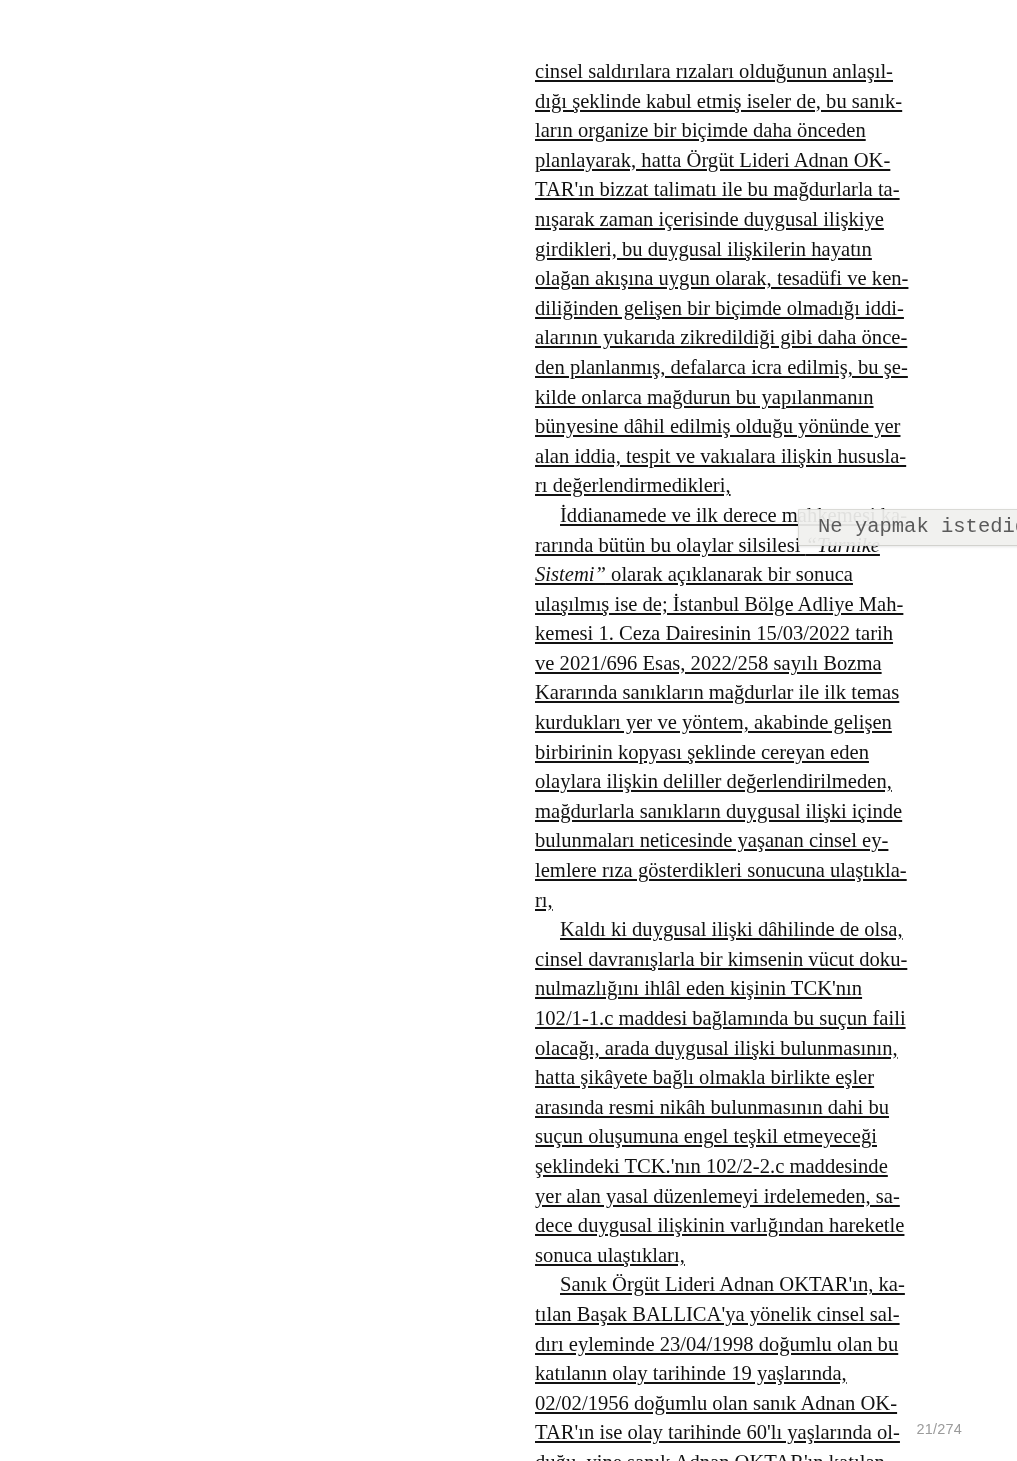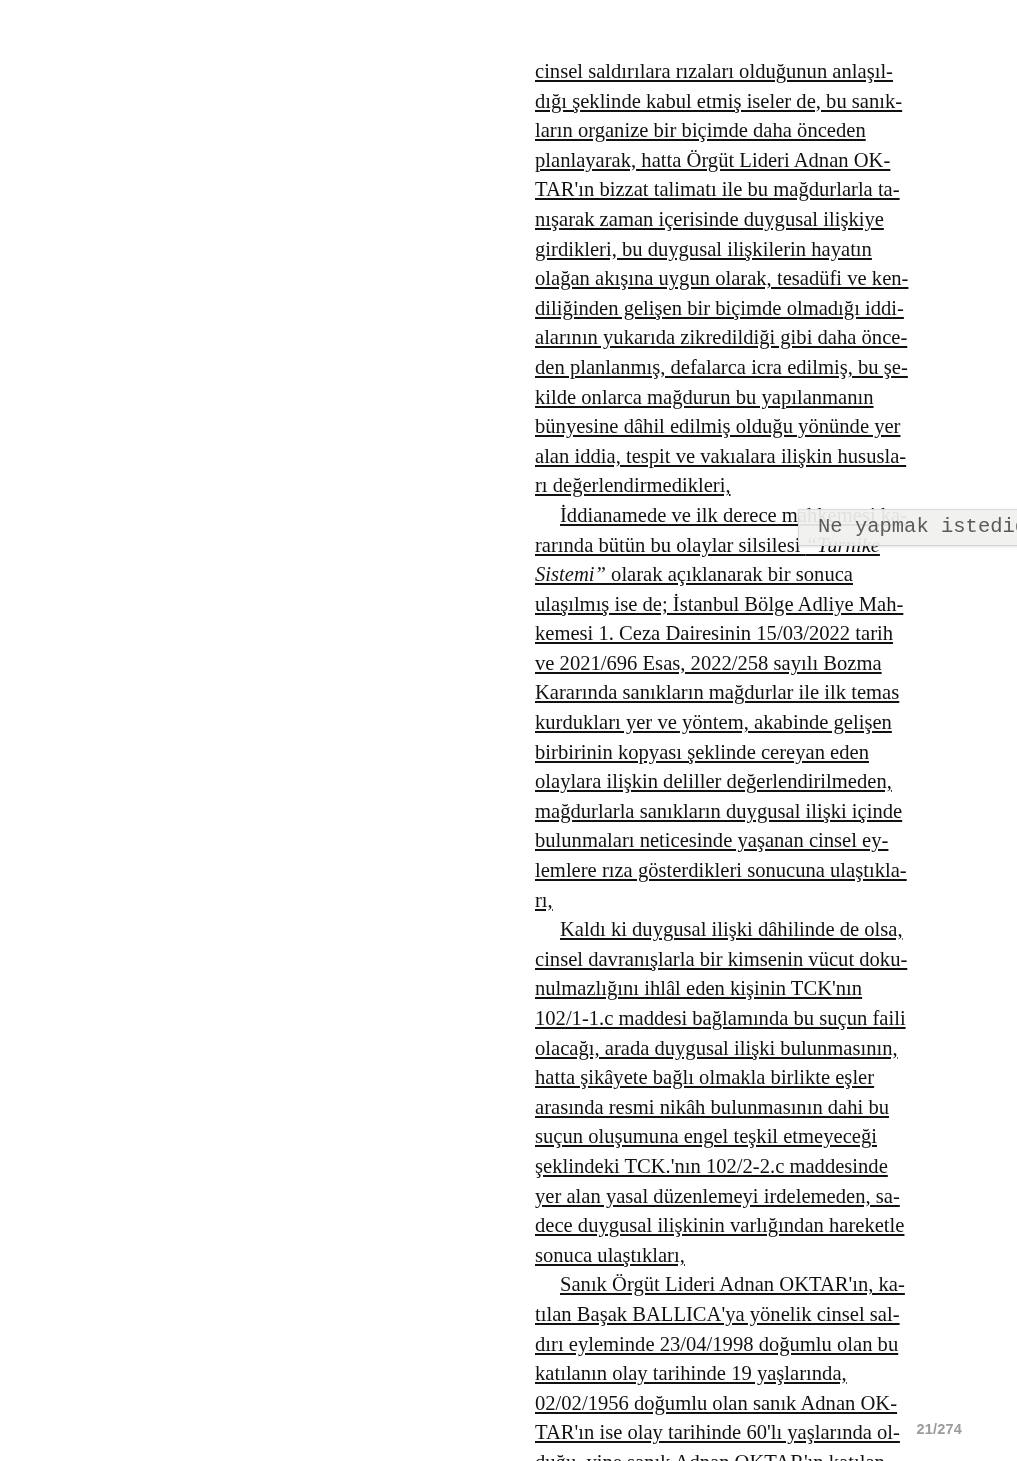--- a/index.html
+++ b/index.html
@@ -52,21 +52,21 @@
     font-style: italic;
   }
 
   
   #page-number {
     position: absolute;
     right: 55px;
     top: 1421px;
     font-family: "Liberation Sans", "DejaVu Sans", sans-serif;
     font-size: 14.5px;
-    font-weight: 700;
+    font-weight: 400;
     color: #9b9b9b;
     letter-spacing: 0.2px;
   }
 
   
   #tooltip-overlay {
     position: absolute;
     left: 798px;
     top: 509px;
     width: 232px;

